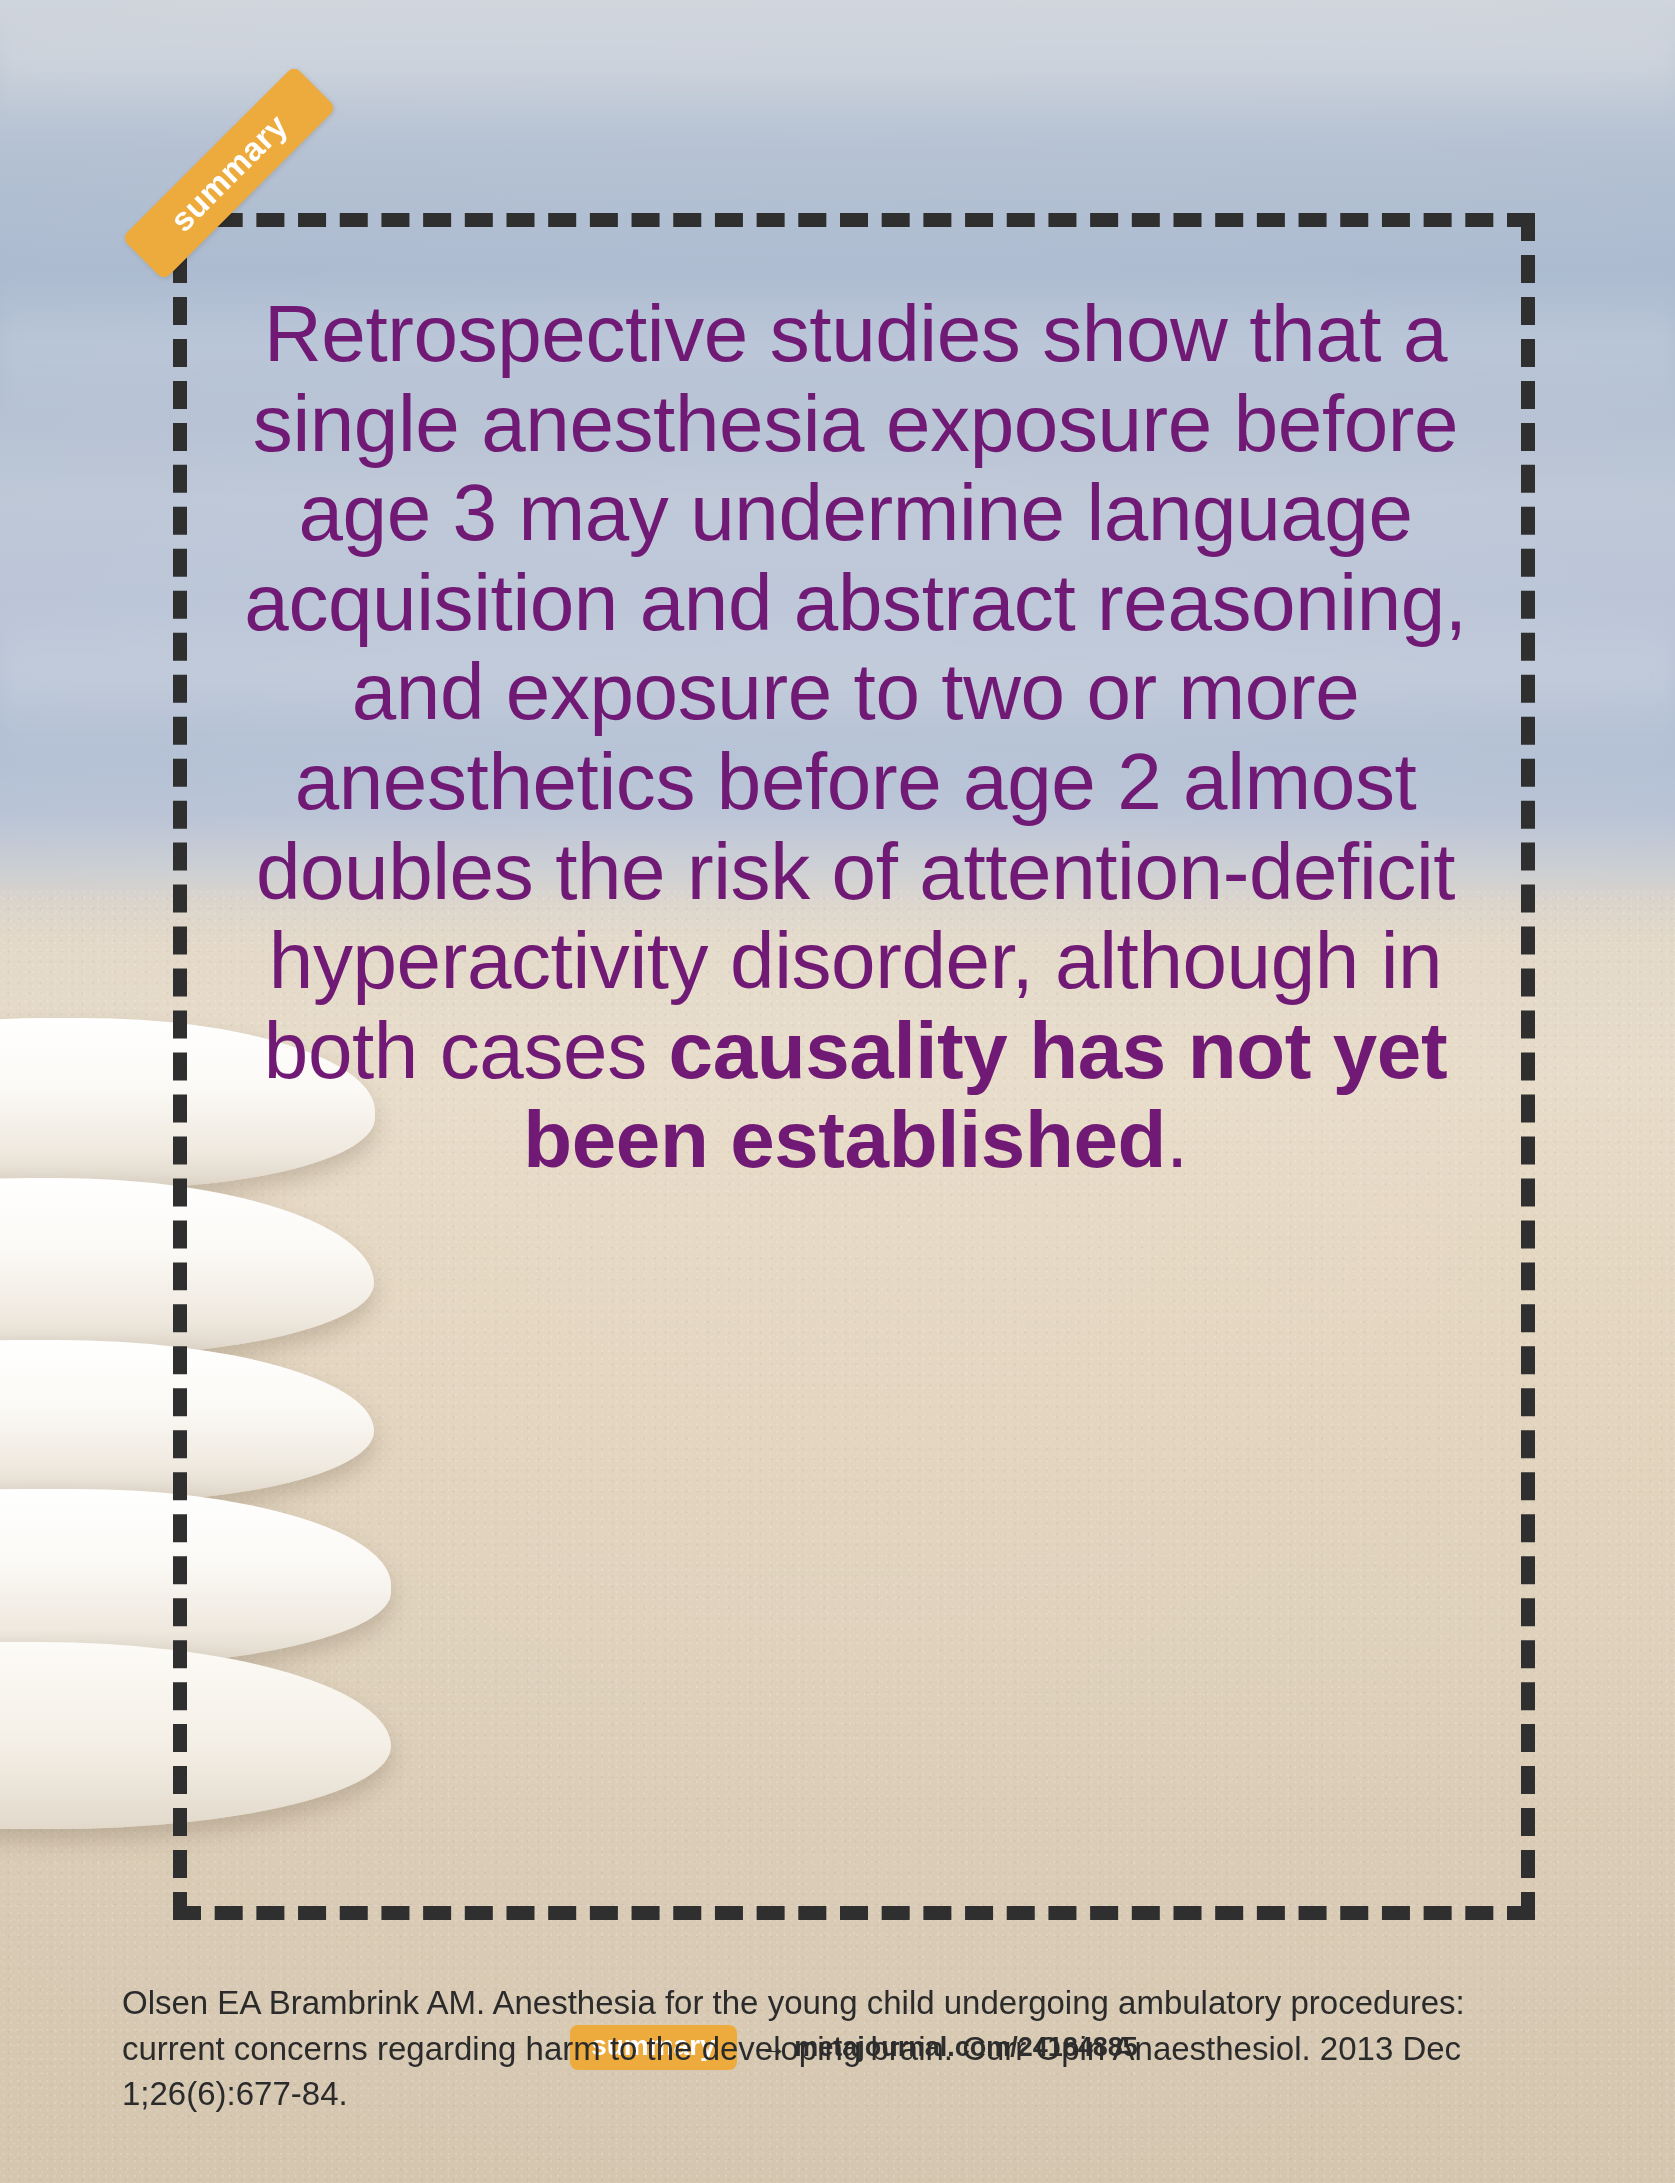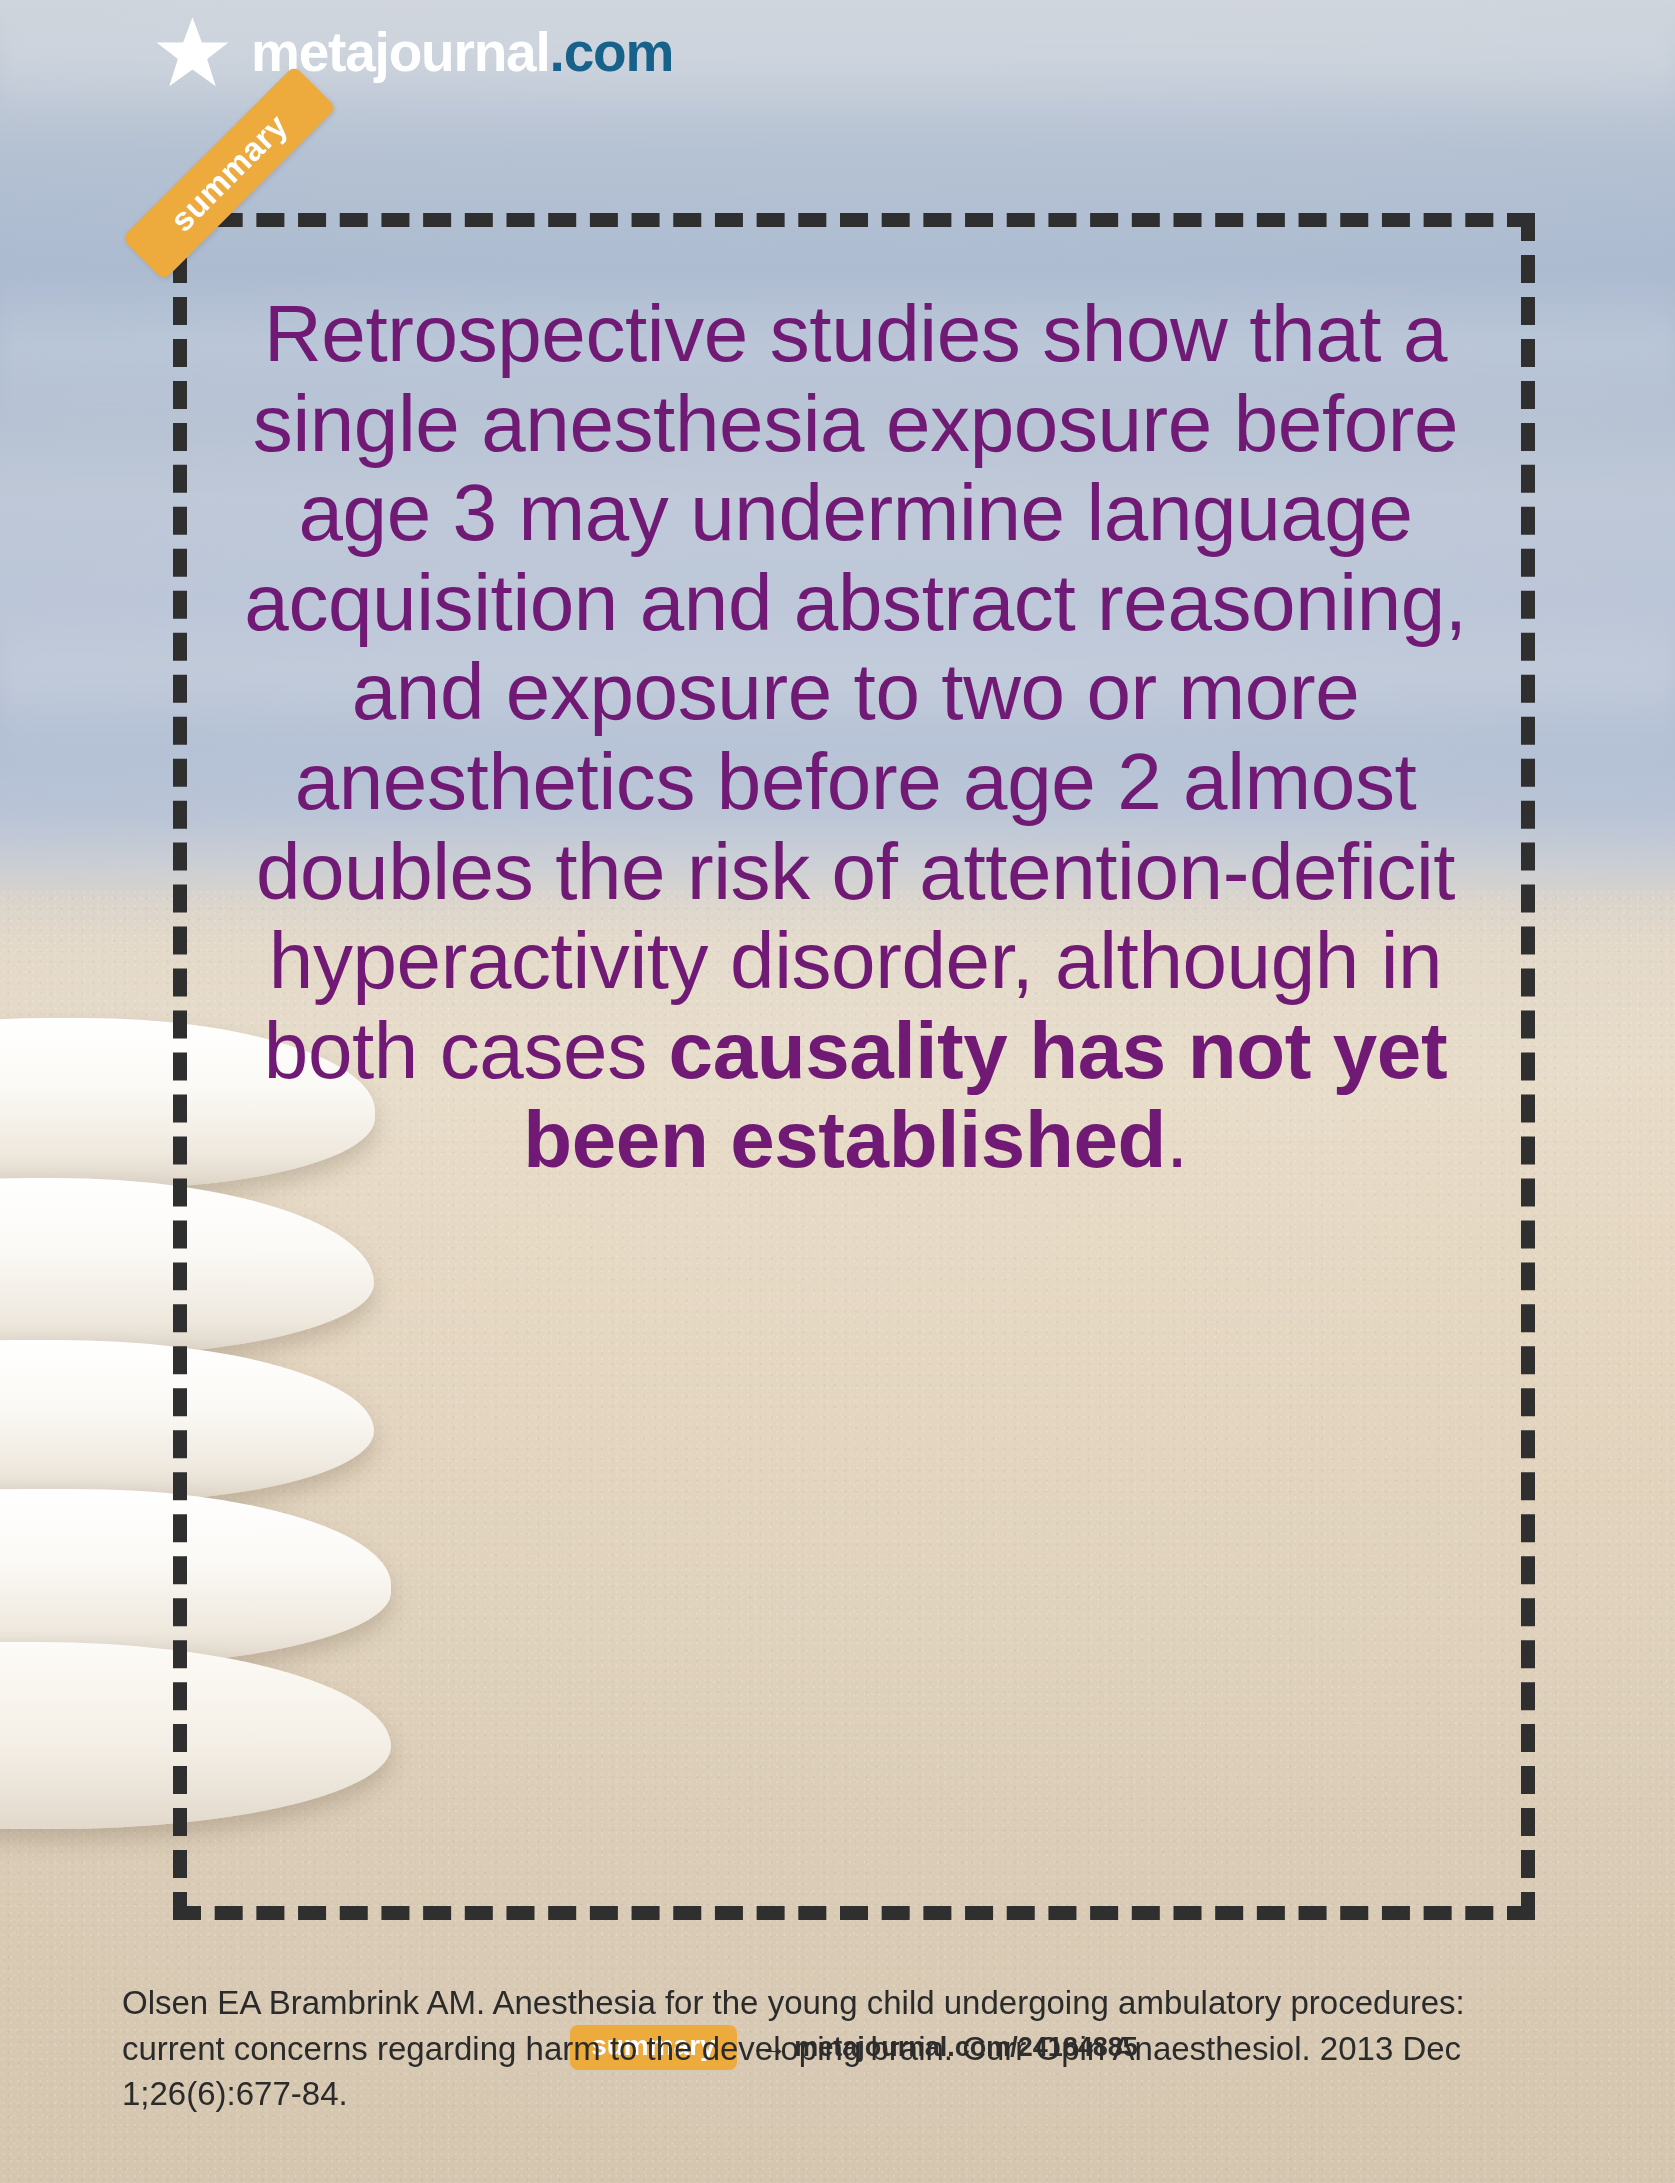--- a/index.html
+++ b/index.html
@@ -202,28 +202,20 @@
   <div class="water-streaks"></div>
   <div class="grain"></div>
   <div class="stones">
     <div class="stone s1"></div>
     <div class="stone s2"></div>
     <div class="stone s3"></div>
     <div class="stone s4"></div>
     <div class="stone s5"></div>
   </div>
 
-  <div class="header">
-    <svg class="star-icon" viewBox="0 0 100 100" aria-hidden="true">
-      <polygon points="50,3 62.5,36.5 98,36.5 69.5,58.5 81,95 50,72.5 19,95 30.5,58.5 2,36.5 37.5,36.5" fill="#ffffff"></polygon>
-    </svg>
-    <div class="wordmark">
-      <span class="wm-white">metajournal</span><span class="wm-com">.com</span>
-    </div>
-  </div>
 
   <div class="summary-box">
     <div class="footer-row">
       <span class="pill">summary</span>
       <span class="footer-url"><span class="arrow-glyph">→</span>&nbsp;<span>metajournal.com/24184885</span></span>
     </div>
   </div>
 
   <div class="ribbon">
     <span class="ribbon-label">summary</span>

